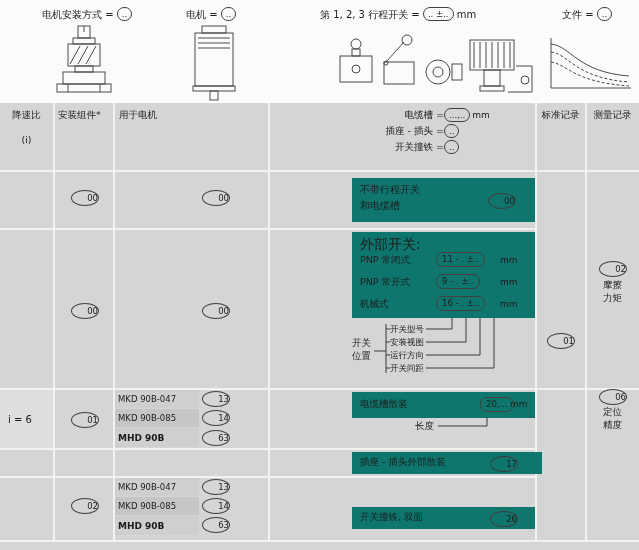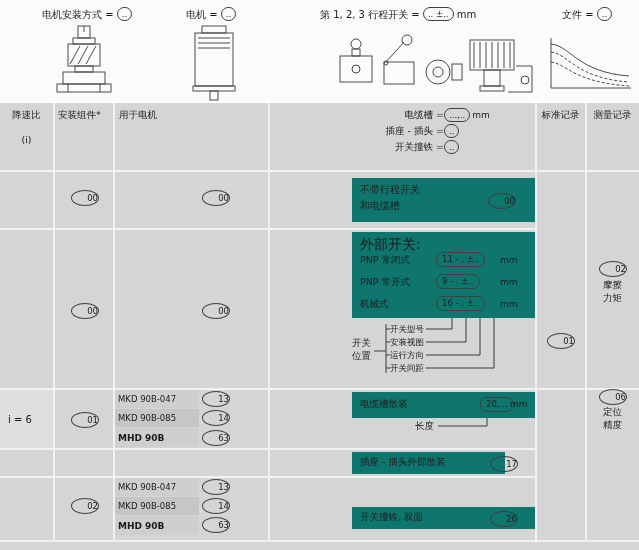--- a/index.html
+++ b/index.html
@@ -193,21 +193,21 @@
   <div class="mcell" style="top:409px;height:18px;background:#c6c6c6">
     <span>MKD 90B-085</span>
   </div>
   <div class="mcell" style="top:428px;height:19px;background:#cfcfcf">
     <span class="bold">MHD 90B</span>
   </div>
   <div class="code" style="left:202px;top:391px">13</div>
   <div class="code" style="left:202px;top:410px">14</div>
   <div class="code" style="left:202px;top:430px">63</div>
 
-  <div class="box" style="left:352px;top:452px;width:153px;height:22px">
+  <div class="box" style="left:352px;top:452px;width:190px;height:22px">
     <span class="lbl" style="left:8px;top:4px">插座 - 插头外部散装</span>
     <div class="code" style="left:138px;top:4px">17</div>
   </div>
 
   <div class="code" style="left:71px;top:498px">02</div>
   <div class="mcell" style="top:478px;height:18px;background:#cfcfcf">
     <span>MKD 90B-047</span>
   </div>
   <div class="mcell" style="top:497px;height:18px;background:#c6c6c6">
     <span>MKD 90B-085</span>

